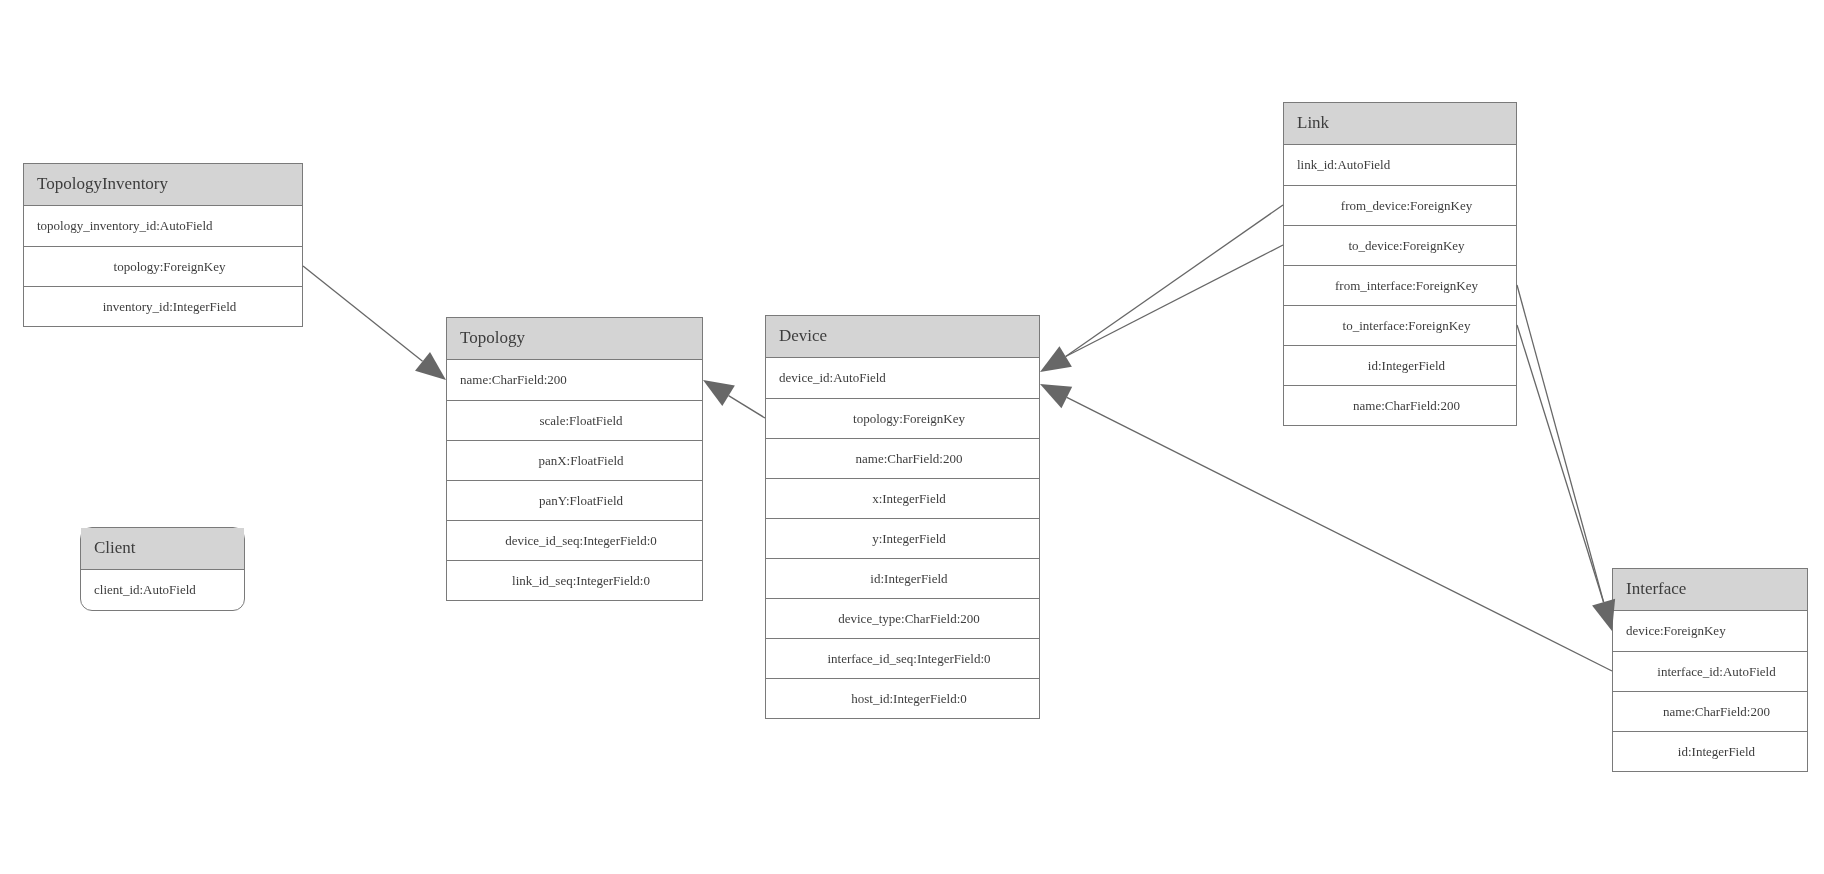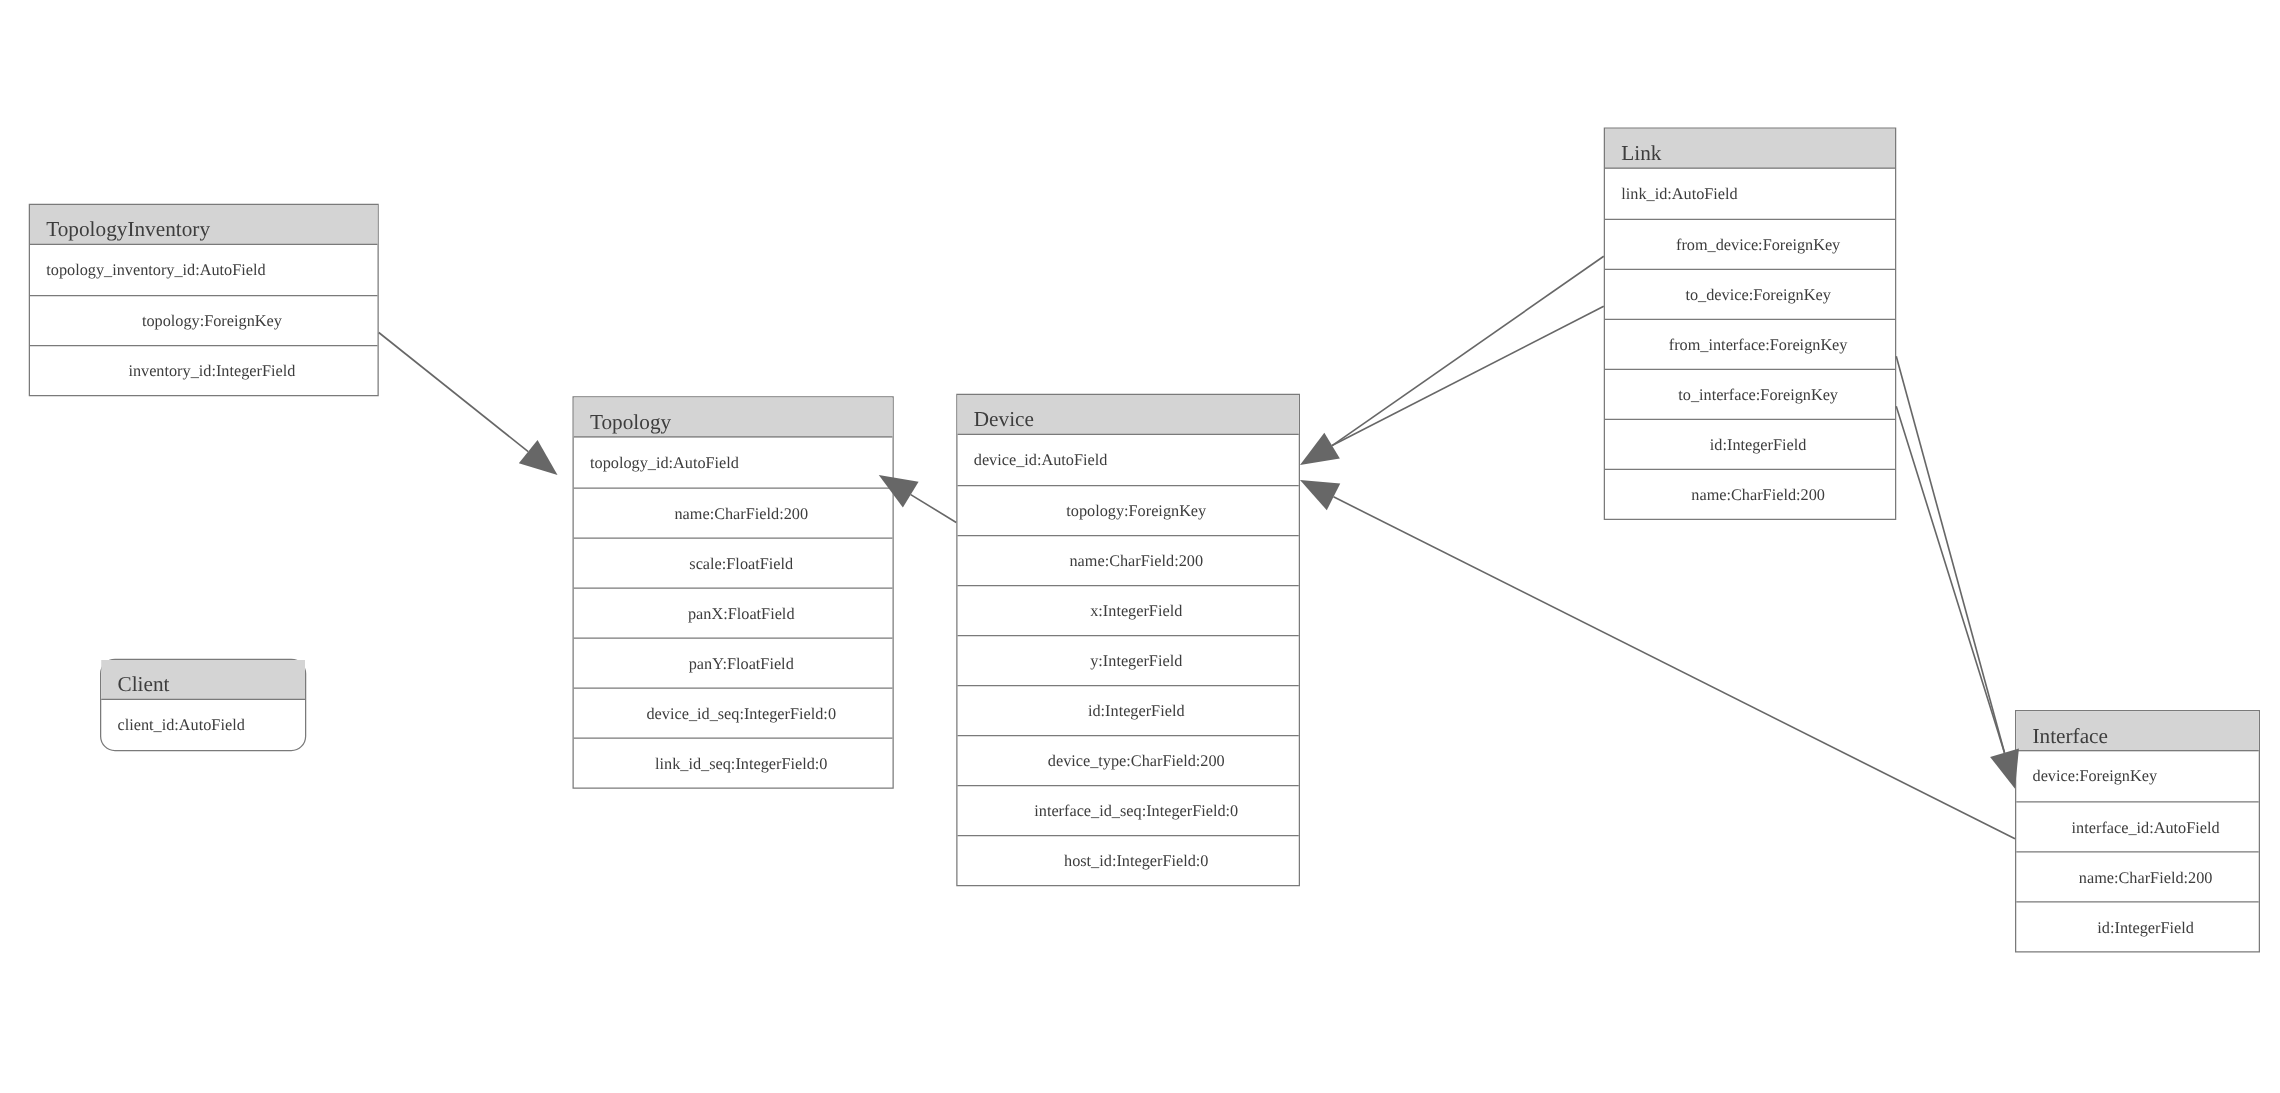--- a/index.html
+++ b/index.html
@@ -14,21 +14,21 @@
   .etable {
     position: absolute;
     box-sizing: border-box;
     background: #ffffff;
     border: 1.5px solid var(--border-color, #7a7a7a);
     color: var(--text-color, #3d3d3d);
     z-index: 1;
   }
   .etable .header {
     box-sizing: border-box;
-    height: 32px;
+    height: 42px;
     line-height: 40px;
     padding-left: 13px;
     font-size: 17px;
     background: var(--header-fill, #d4d4d4);
     border-bottom: 1.5px solid var(--border-color, #7a7a7a);
     white-space: nowrap;
     overflow: hidden;
   }
   .etable .row {
     box-sizing: border-box;
@@ -59,24 +59,23 @@
 
   <div class="etable" style="left:23px; top:163px; width:280px;">
     <div class="header">TopologyInventory</div>
     <div class="rows">
         <div class="row">topology_inventory_id:AutoField</div>
         <div class="row">topology:ForeignKey</div>
         <div class="row">inventory_id:IntegerField</div>
       </div>
   </div>
 
-  <div class="etable" style="left:458px; top:317px; width:257px;">
+  <div class="etable" style="left:446px; top:317px; width:257px;">
     <div class="header">Topology</div>
     <div class="rows">
-        <div class="row">topology_id:AutoField</div>
         <div class="row">name:CharField:200</div>
         <div class="row">scale:FloatField</div>
         <div class="row">panX:FloatField</div>
         <div class="row">panY:FloatField</div>
         <div class="row">device_id_seq:IntegerField:0</div>
         <div class="row">link_id_seq:IntegerField:0</div>
       </div>
   </div>
 
   <div class="etable" style="left:80px; top:527px; width:165px;border-radius:12px;">

